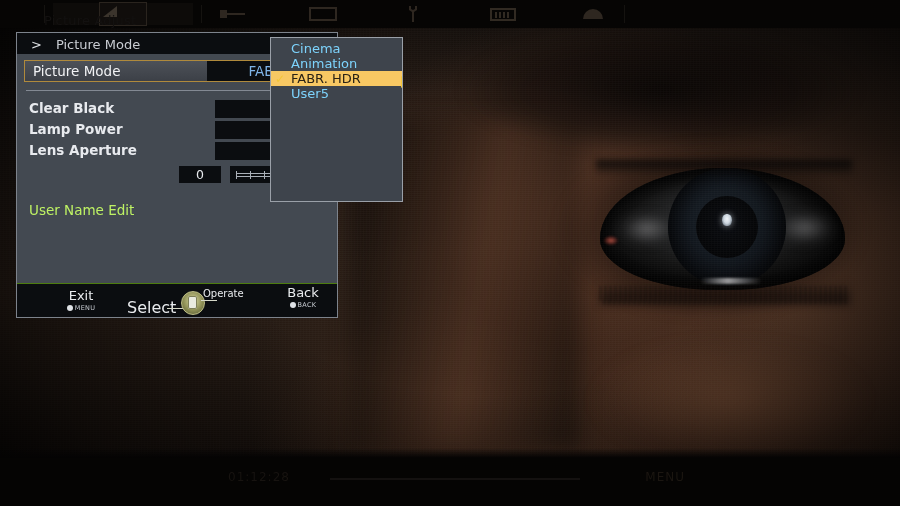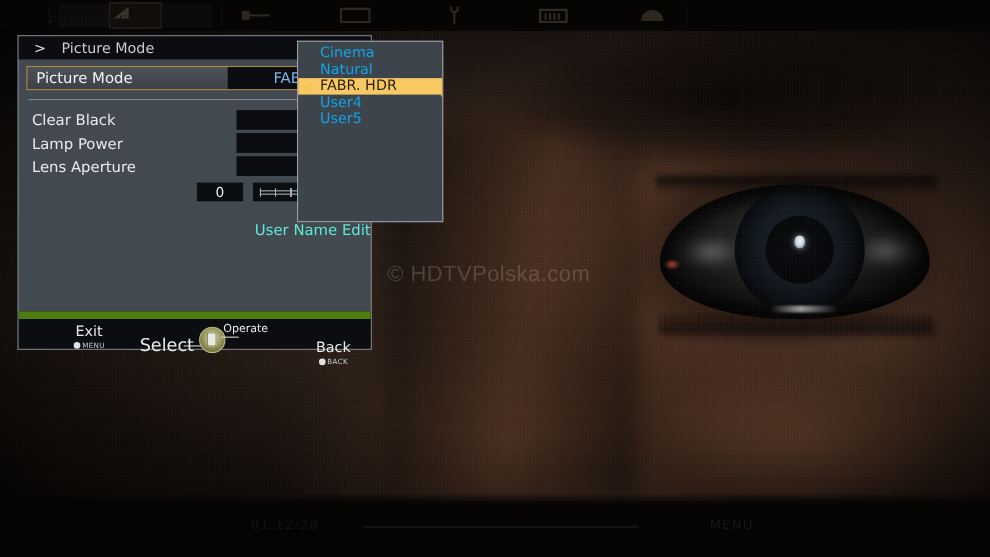--- a/index.html
+++ b/index.html
@@ -105,61 +105,61 @@
      background:linear-gradient(180deg,#4d5158 0%,#3c4047 100%);
      display:flex;align-items:center;box-sizing:border-box;position:relative;}
   .row-selected .lbl{padding-left:8px;font-size:13.5px;color:#f2f3f5;}
   .row-selected .val{position:absolute;right:0;top:0;height:100%;width:122px;
      background:#0b0d10;display:flex;align-items:center;justify-content:flex-end;
      padding-right:8px;box-sizing:border-box;color:#7fb4e8;font-size:13.5px;white-space:nowrap;}
 
   .divider{margin:8px 9px 0 9px;height:1px;background:#838993;}
 
   .opt-list{margin-top:9px;}
-  .opt-row{height:20px;display:flex;align-items:center;position:relative;margin-bottom:1px;}
+  .opt-row{height:20px;display:flex;position:relative;margin-bottom:1px;font-weight:bold;}
   .opt-row .lbl{padding-left:12px;font-size:13.5px;color:#e8eaee;}
   .opt-row .val{position:absolute;right:0;top:0;height:18px;width:122px;
      background:#0b0d10;display:flex;align-items:center;justify-content:flex-end;
      padding-right:8px;box-sizing:border-box;color:#7fb4e8;font-size:13.5px;white-space:nowrap;}
 
   .slider-row{height:20px;display:flex;align-items:center;position:relative;margin-top:4px;}
   .slider-row .numbox{position:absolute;left:162px;top:0;width:42px;height:17px;background:#0b0d10;
      display:flex;align-items:center;justify-content:center;color:#e8eaee;font-size:12.5px;}
   .slider-row .track{position:absolute;left:213px;top:0;width:108px;height:17px;background:#0b0d10;
      display:flex;flex-direction:column;justify-content:center;gap:2px;padding:0 6px;box-sizing:border-box;}
   .slider-row .track i{display:block;height:1px;background:#aab0b8;position:relative;}
   .slider-row .track i::after{content:"";position:absolute;left:0;top:-2px;width:100%;height:5px;
      background-image:repeating-linear-gradient(90deg,#aab0b8 0 1px,rgba(0,0,0,0) 1px 14px);}
 
-  .uname{margin-top:16px;padding-left:12px;font-size:13.5px;color:#5eead4;text-align:right;}
+  .uname{margin-top:16px;padding-left:12px;font-size:13.5px;color:#bef264;}
 
   .osd-foot{position:absolute;left:0;bottom:0;width:100%;height:34px;background:#0b0d10;
-     border-top:7px solid #4d7c0f;box-sizing:border-box;}
+     border-top:1px solid #4d7c0f;box-sizing:border-box;}
   .foot-item{position:absolute;text-align:center;color:#e9ebee;}
   .foot-main{font-size:13px;}
   .foot-key{font-size:6.5px;color:#c8ccd2;letter-spacing:.3px;display:flex;align-items:center;justify-content:center;gap:2px;margin-top:1px;}
   .foot-dot{width:6px;height:6px;border-radius:50%;background:#dfe2e6;display:inline-block;}
   .f-exit{left:34px;top:4px;width:60px;}
-  .f-back{left:256px;top:19px;width:60px;}
+  .f-back{left:256px;top:1px;width:60px;}
   .f-select{left:110px;top:14px;font-size:16px;}
   .f-operate{left:186px;top:4px;font-size:10px;}
   .dpad{position:absolute;left:164px;top:7px;width:22px;height:22px;border-radius:50%;
      background:radial-gradient(circle at 50% 40%, #d8d7a0 0%, #8e8f55 55%, #4f5330 100%);
      border:1px solid #bdbd86;}
   .dpad::after{content:"";position:absolute;left:6px;top:4px;width:9px;height:13px;border-radius:2px;
      background:#e9eadf;box-shadow:inset 0 0 0 1px #7e7f58;}
   .dpad-line{position:absolute;left:184px;top:16px;width:16px;height:1px;background:#d6d8c8;}
   .dpad-line2{position:absolute;left:150px;top:24px;width:18px;height:1px;background:#d6d8c8;}
 
   
   .dropdown{position:absolute;left:270px;top:37px;width:133px;height:165px;
      background:#3e444c;border:1px solid #9aa0a8;box-sizing:border-box;
      font-family:"DejaVu Sans",sans-serif;z-index:30;overflow:hidden;}
   .dd-item{height:15px;display:flex;align-items:center;padding-left:20px;
-     font-size:13px;color:#0ea5e9;position:relative;white-space:nowrap;}
+     font-size:13px;color:#7dd3fc;position:relative;white-space:nowrap;}
   .dd-item.checked{background:#f8c863;color:#2a2215;}
   .dd-item.checked .tick{position:absolute;left:4px;top:0;height:15px;display:flex;align-items:center;
      color:#f2c637;font-size:12px;font-weight:bold;}
   .dd-item.checked .arrow{position:absolute;right:-8px;top:5px;width:0;height:0;
      border-top:6px solid transparent;border-bottom:6px solid transparent;border-left:9px solid #f2c637;}
   .dd-hidden-top{position:absolute;left:0;top:-14px;width:100%;height:15px;
      display:flex;align-items:center;padding-left:20px;font-size:13px;color:#5a5f66;box-sizing:border-box;}
 </style>
 </head>
 <body>
@@ -225,21 +225,20 @@
     <div class="tb-item" style="width:44px;"></div>
     <div class="tb-item" style="width:46px;">
       <svg width="26" height="16" viewBox="0 0 26 16" aria-hidden="true">
         <path d="M3 13 A10 10 0 0 1 23 13 Z" fill="#2e2720"></path>
       </svg>
     </div>
     <div class="tb-sep"></div>
   </div>
   <div class="tb-label">Picture Adjust</div>
 
-  <div class="watermark">© HDTVPolska.com</div>
 
   <div class="bar-bottom-shade"></div>
   <div class="bar-bottom"></div>
   <div class="bl-time">01:12:28</div>
   <div class="bl-track"></div>
   <div class="bl-menu">MENU</div>
 
   <div class="osd">
 
     <div class="osd-crumb">
@@ -308,29 +307,26 @@
     </div>
   </div>
 
   <div class="dropdown">
     <div class="dd-hidden-top">Film</div>
     <div id="dd-list" style="padding-top:3px;">
         <div class="dd-item">
           <span>Cinema</span>
         </div>
         <div class="dd-item">
-          <span>Natural</span>
+          <span>Animation</span>
         </div>
         <div class="dd-item checked">
           <span class="tick">✓</span>
           <span class="arrow"></span>
           <span>FABR. HDR</span>
         </div>
         <div class="dd-item">
-          <span>User4</span>
-        </div>
-        <div class="dd-item">
           <span>User5</span>
         </div>
       </div>
   </div>
 
 </div>
 
 </body></html>

